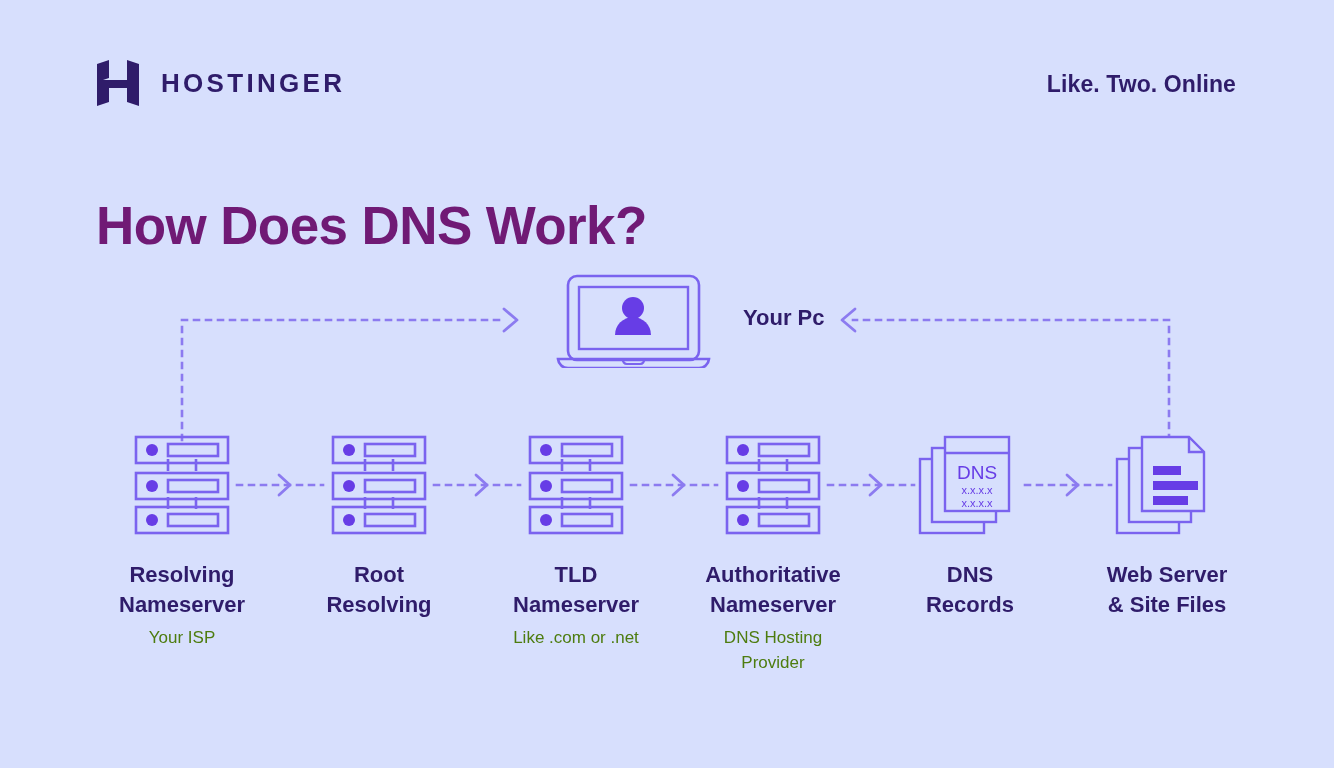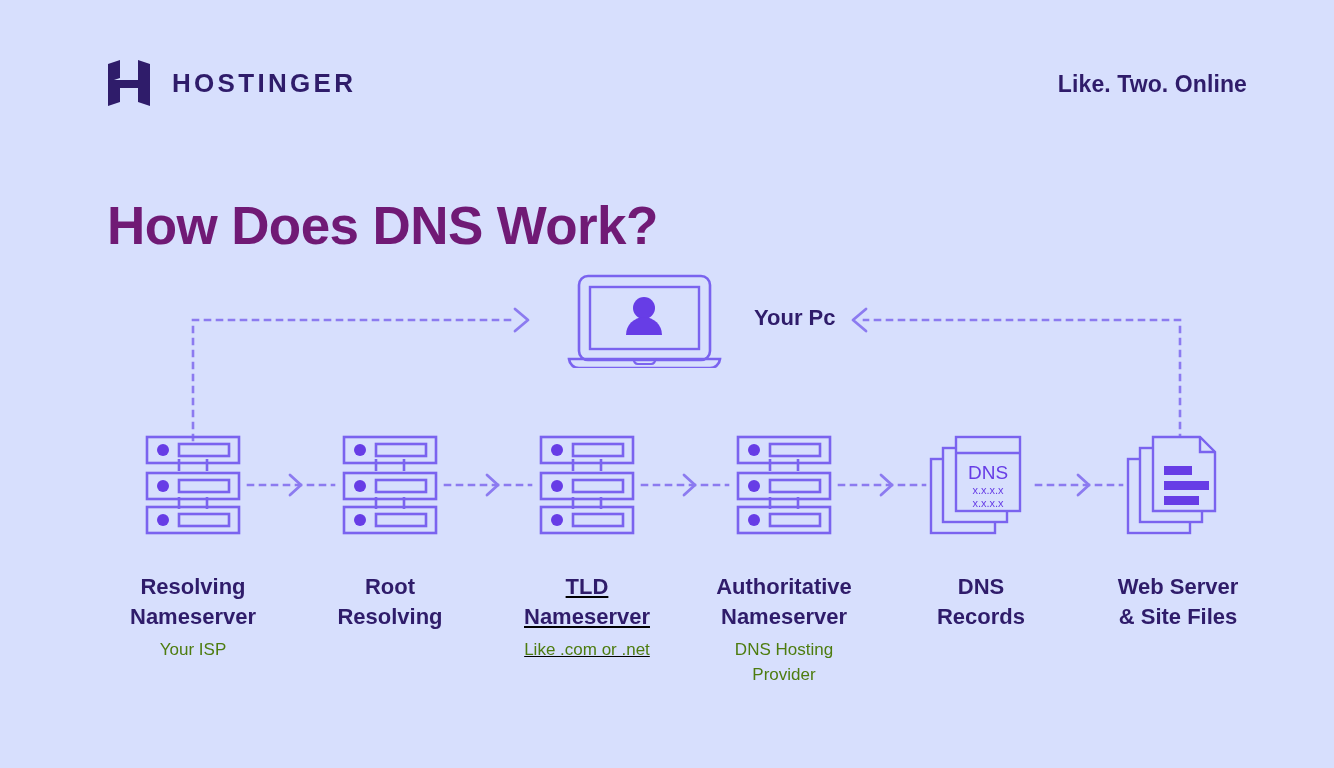--- a/index.html
+++ b/index.html
@@ -9,21 +9,21 @@
   body {
     width: 1334px;
     height: 768px;
     background: #d7dffd;
     font-family: "Liberation Sans", sans-serif;
     overflow: hidden;
     position: relative;
   }
   .stage {
     position: absolute;
-    left: 12px; top: 0;
+    left: 1px; top: 0;
     width: 1160px;
     height: 768px;
   }
 
   
   .header {
     position: absolute;
     left: 0; top: 0;
     width: 1334px;
     height: 150px;
@@ -87,21 +87,21 @@
     width: 200px;
     text-align: center;
   }
   .node-icon {
     height: 110px;
     display: flex;
     align-items: center;
     justify-content: center;
   }
   .node-title {
-    margin-top: 32px;
+    margin-top: 20px;
     font-size: 22px;
     font-weight: bold;
     color: #2f1c6a;
     line-height: 1.35;
     white-space: pre-line;
   }
   .node-sub {
     margin-top: 7px;
     font-size: 17px;
     color: #4d7c0f;
@@ -238,21 +238,21 @@
           <circle cx="18" cy="15" r="6" fill="#673de6"></circle>
           <circle cx="18" cy="51" r="6" fill="#673de6"></circle>
           <circle cx="18" cy="85" r="6" fill="#673de6"></circle>
         </svg>
       </div>
       <div class="node-title">Root
 Resolving</div>
       <div class="node-sub"></div>
     </div>
 
-    <div class="node" style="left:475px; top:180px;text-decoration:underline;">
+    <div class="node" style="left:475px; top:180px;">
       <div class="node-icon">
         <svg viewBox="0 0 96 100" width="96" height="100" aria-hidden="true">
           <g stroke="#7a63ef" stroke-width="2.6" fill="none">
             <line x1="34" y1="24" x2="34" y2="36"></line>
               <line x1="62" y1="24" x2="62" y2="36"></line>
             <line x1="34" y1="62" x2="34" y2="74"></line>
               <line x1="62" y1="62" x2="62" y2="74"></line>
             <rect x="2" y="2" width="92" height="26"></rect>
             <rect x="2" y="38" width="92" height="26"></rect>
             <rect x="2" y="72" width="92" height="26"></rect>

